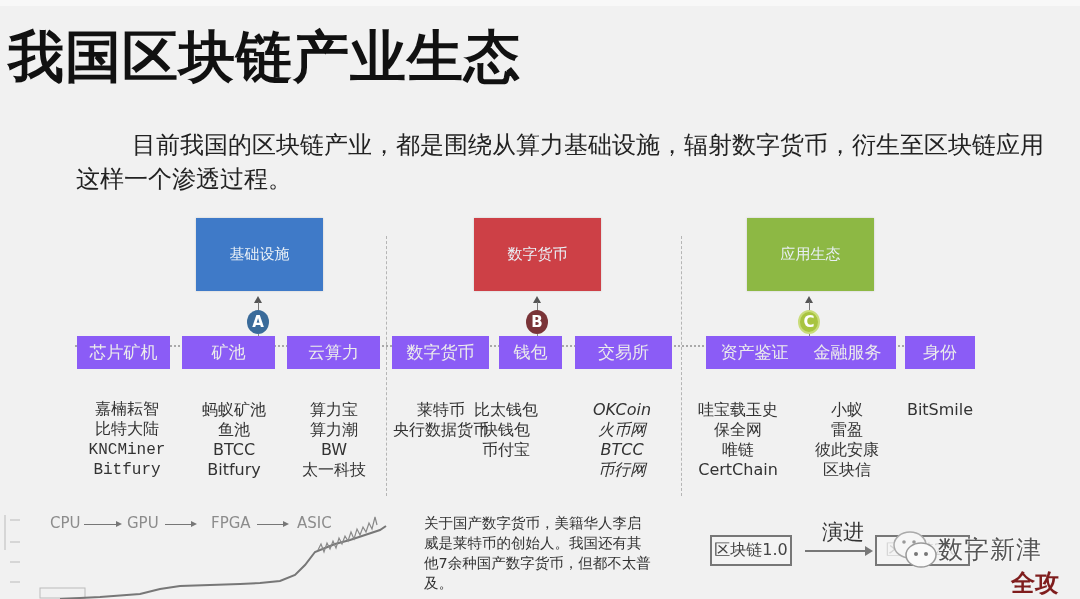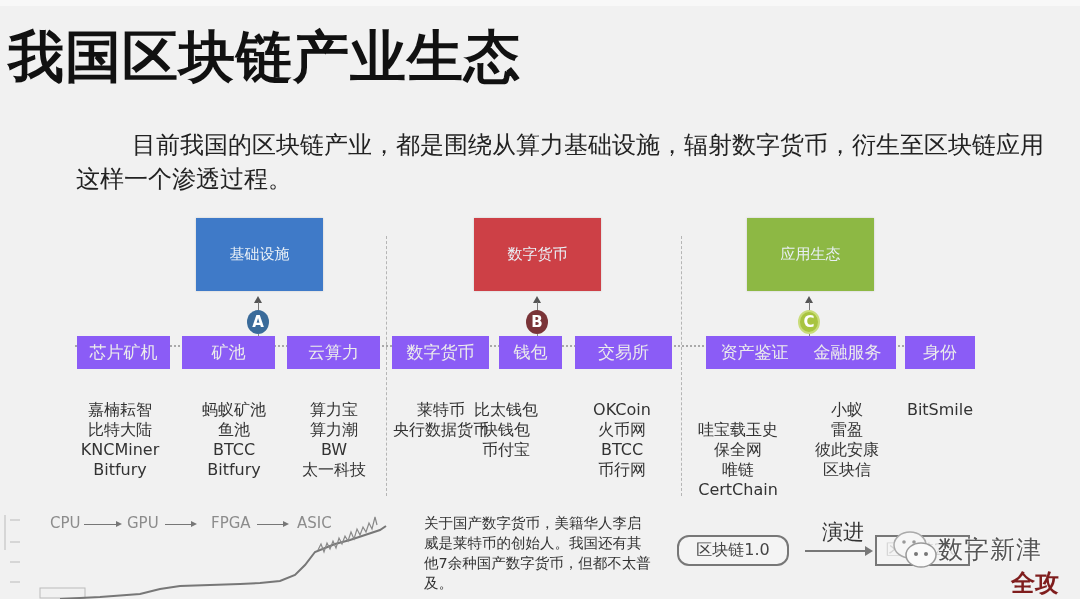--- a/index.html
+++ b/index.html
@@ -156,21 +156,21 @@
 <div class="sub-box" style="left:690px;width:97px;margin-left:16px;">
     <span>资产鉴证</span>
   </div>
 <div class="sub-box" style="left:799px;width:97px;">
     <span>金融服务</span>
   </div>
 <div class="sub-box" style="left:905px;width:70px;">
     <span>身份</span>
   </div>
 
-<div class="companies" style="left:70px;width:100px;">
+<div class="companies" style="left:77px;width:100px;font-family:Liberation Mono, monospace;">
   <div>嘉楠耘智</div>
   <div>比特大陆</div>
   <div>KNCMiner</div>
   <div>Bitfury</div>
 </div>
 <div class="companies" style="left:184px;width:100px;text-align:center;">
   <div>蚂蚁矿池</div>
   <div>鱼池</div>
   <div>BTCC</div>
   <div>Bitfury</div>
@@ -184,28 +184,28 @@
 
 <div class="companies" style="left:386px;width:110px;">
   <div>莱特币</div>
   <div>央行数据货币</div>
 </div>
 <div class="companies" style="left:468px;width:76px;">
   <div>比太钱包</div>
   <div>快钱包</div>
   <div>币付宝</div>
 </div>
-<div class="companies" style="left:572px;width:100px;">
+<div class="companies" style="left:572px;width:100px;font-style:italic;">
   <div>OKCoin</div>
   <div>火币网</div>
   <div>BTCC</div>
   <div>币行网</div>
 </div>
 
-<div class="companies" style="left:688px;width:100px;margin-top:20px;">
+<div class="companies" style="left:688px;width:100px;">
   <div>哇宝载玉史</div>
   <div>保全网</div>
   <div>唯链</div>
   <div>CertChain</div>
 </div>
 <div class="companies" style="left:797px;width:100px;">
   <div>小蚁</div>
   <div>雷盈</div>
   <div>彼此安康</div>
   <div>区块信</div>
@@ -229,21 +229,21 @@
 <span class="chart-label" style="left:50px;">CPU</span>
 <div class="chart-arrow" style="left:84px;width:36px;"></div>
 <span class="chart-label" style="left:127px;">GPU</span>
 <div class="chart-arrow" style="left:165px;width:30px;"></div>
 <span class="chart-label" style="left:211px;">FPGA</span>
 <div class="chart-arrow" style="left:257px;width:30px;"></div>
 <span class="chart-label" style="left:297px;">ASIC</span>
 
 <p class="note">关于国产数字货币，美籍华人李启威是莱特币的创始人。我国还有其他7余种国产数字货币，但都不太普及。</p>
 
-<div class="evo-box" style="left:677px;width:112px;border-radius:12px;">
+<div class="evo-box" style="left:710px;width:82px;">
     <span>区块链1.0</span>
   </div>
 <div class="evo-arrow"></div>
 <span class="evo-label">演进</span>
 <div class="evo-box" style="left:875px;width:95px;color:#999;">
     <span style="opacity:0.35;">区块链2.0</span>
   </div>
 
 <svg class="wm-icon" viewBox="0 0 50 44">
   <ellipse cx="20" cy="17" rx="16" ry="13" fill="#f6f6f6" stroke="#aaa" stroke-width="1.5"></ellipse>

